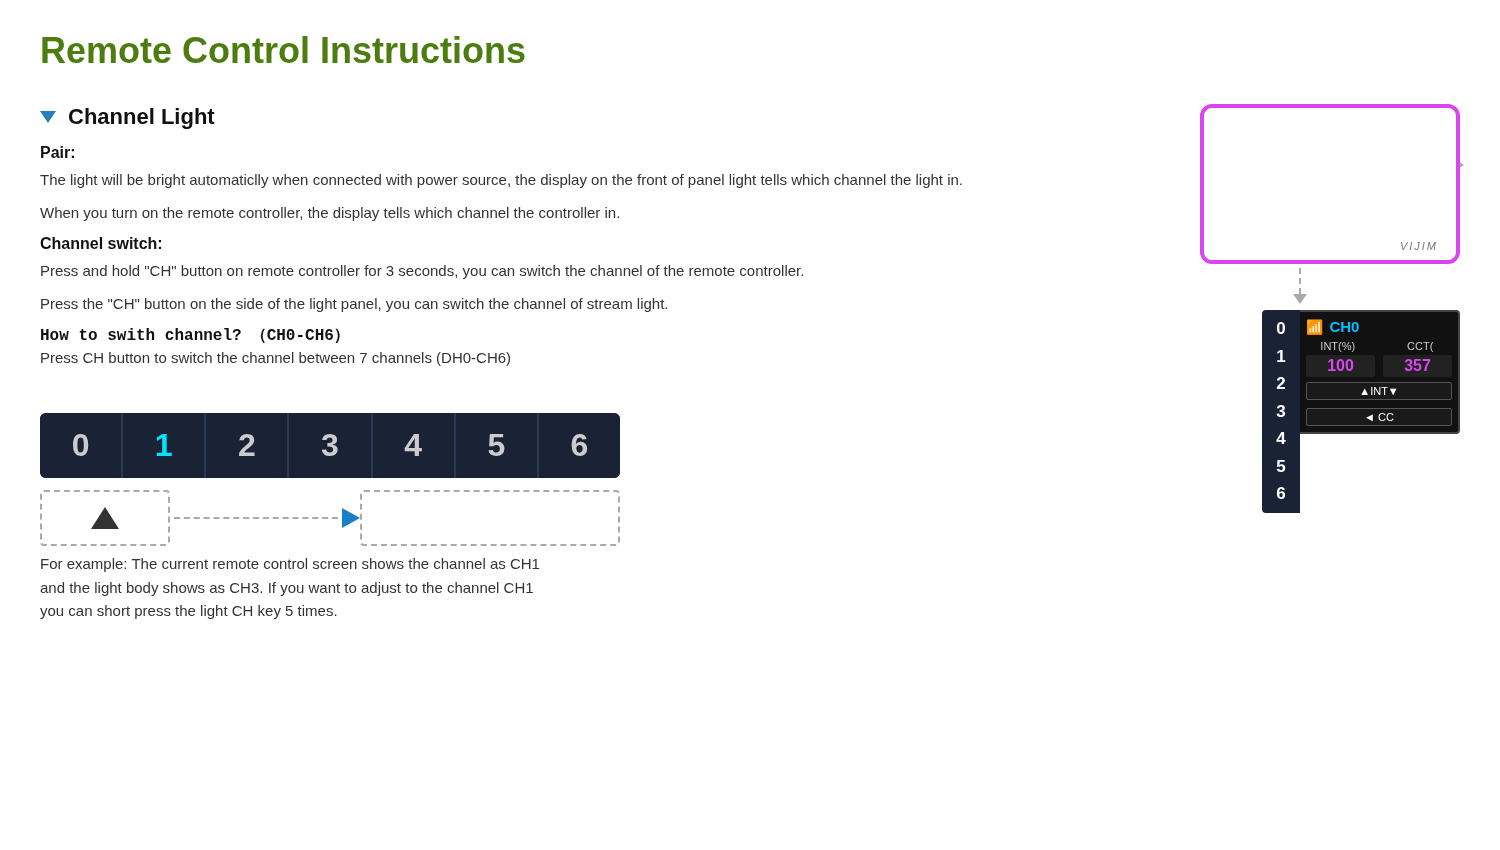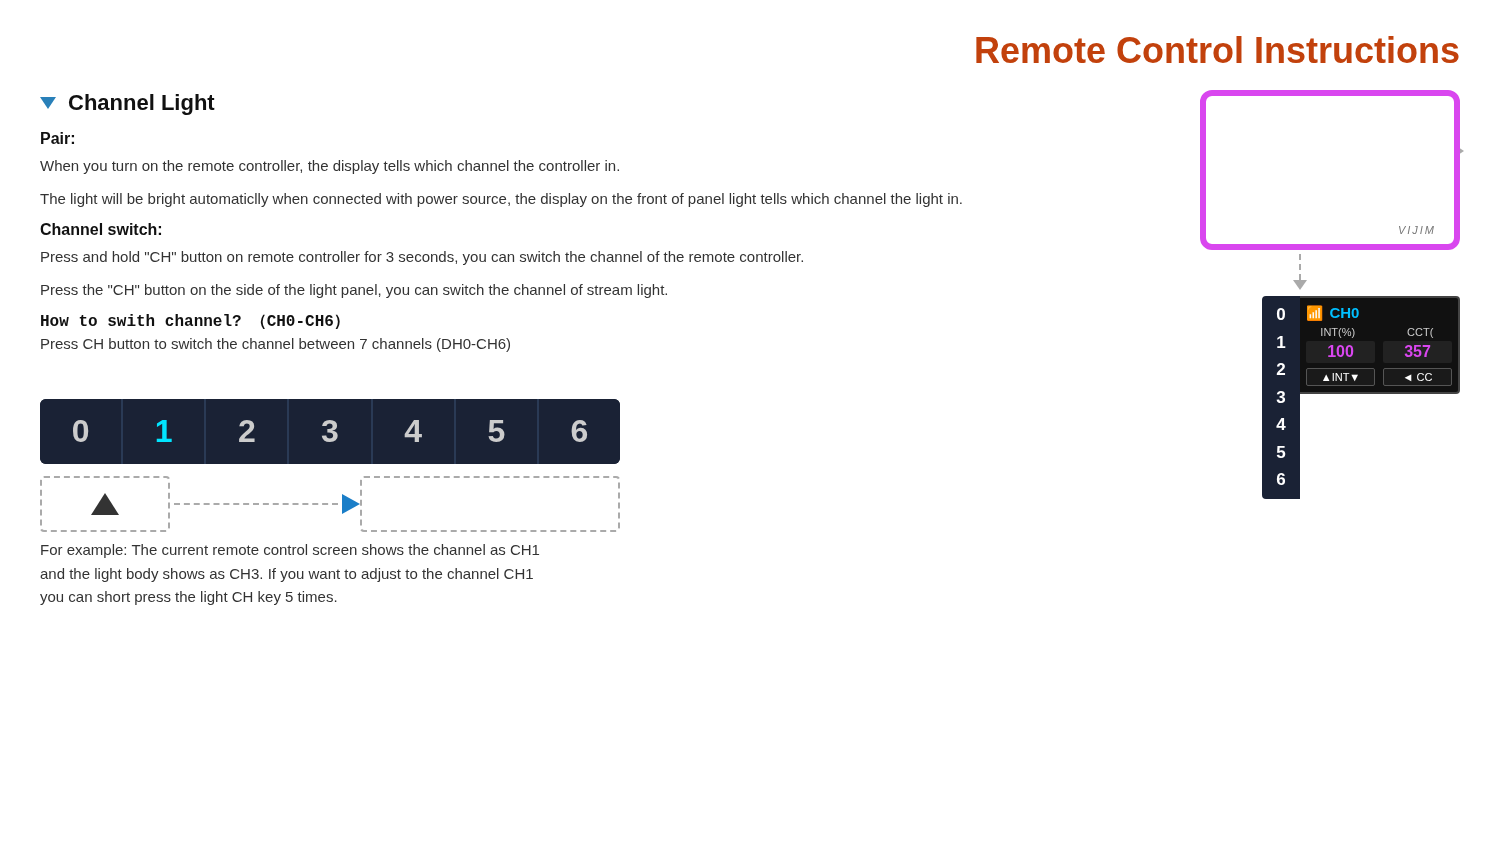--- a/index.html
+++ b/index.html
@@ -15,23 +15,22 @@
       background: #fff;
       width: 1500px;
       min-height: 850px;
       padding: 30px 40px 30px 40px;
       display: flex;
       flex-direction: column;
     }
     .main-title {
       font-size: 36px;
       font-weight: 900;
-      margin-bottom: 18px;
-      color: #c2410c;
-      text-align: right;
+      margin-bottom: 32px;
+      color: #4d7c0f;
     }
     .content-area {
       display: flex;
       flex-direction: row;
       flex: 1;
     }
     .left-col {
       flex: 1;
       padding-right: 30px;
     }
@@ -79,21 +78,21 @@
       display: flex;
       flex-direction: column;
       align-items: flex-end;
       margin-bottom: 0;
       position: relative;
     }
     .light-panel {
       width: 260px;
       height: 160px;
       background: #fff;
-      border: 6px solid #d946ef;
+      border: 4px solid #d946ef;
       border-radius: 12px;
       position: relative;
       margin-bottom: 4px;
     }
     .light-panel-brand {
       position: absolute;
       bottom: 8px;
       right: 18px;
       font-size: 11px;
       color: #777;
@@ -175,21 +174,21 @@
       font-size: 16px;
       font-weight: bold;
       flex: 1;
       text-align: center;
       background: #222;
       border-radius: 2px;
       padding: 2px 4px;
     }
     .ch-buttons-row {
       display: flex;
-      flex-direction: row;
+      flex-direction: column;
       gap: 8px;
       margin-top: 2px;
     }
     .ch-btn {
       color: #fff;
       font-size: 11px;
       flex: 1;
       text-align: center;
       background: #1a1a1a;
       border: 1px solid #555;
@@ -288,22 +287,22 @@
   <div class="content-area">
 
     <div class="left-col">
 
       <div class="section-title">
         <span class="chevron-down"></span>
         <span>Channel Light</span>
       </div>
 
       <div class="sub-heading">Pair:</div>
+      <div class="body-text">The light will be bright automaticlly when connected with power source, the display on the front of panel light tells which channel the light in.</div>
       <div class="body-text">When you turn on the remote controller, the display tells which channel the controller in.</div>
-      <div class="body-text">The light will be bright automaticlly when connected with power source, the display on the front of panel light tells which channel the light in.</div>
 
       <div class="sub-heading">Channel switch:</div>
       <div class="body-text">Press and hold "CH" button on remote controller for 3 seconds, you can switch the channel of the remote controller.</div>
       <div class="body-text">Press the "CH" button on the side of the light panel, you can switch the channel of stream light.</div>
 
       <div style="margin-top:10px;font-family:Liberation Mono, monospace;">
         <span class="sub-heading" style="display:inline;">How to swith channel?</span>
         <span class="sub-heading" style="display:inline; font-weight:900;">（CH0-CH6）</span>
       </div>
       <div class="body-text">Press CH button to switch the channel between 7 channels (DH0-CH6)</div>

